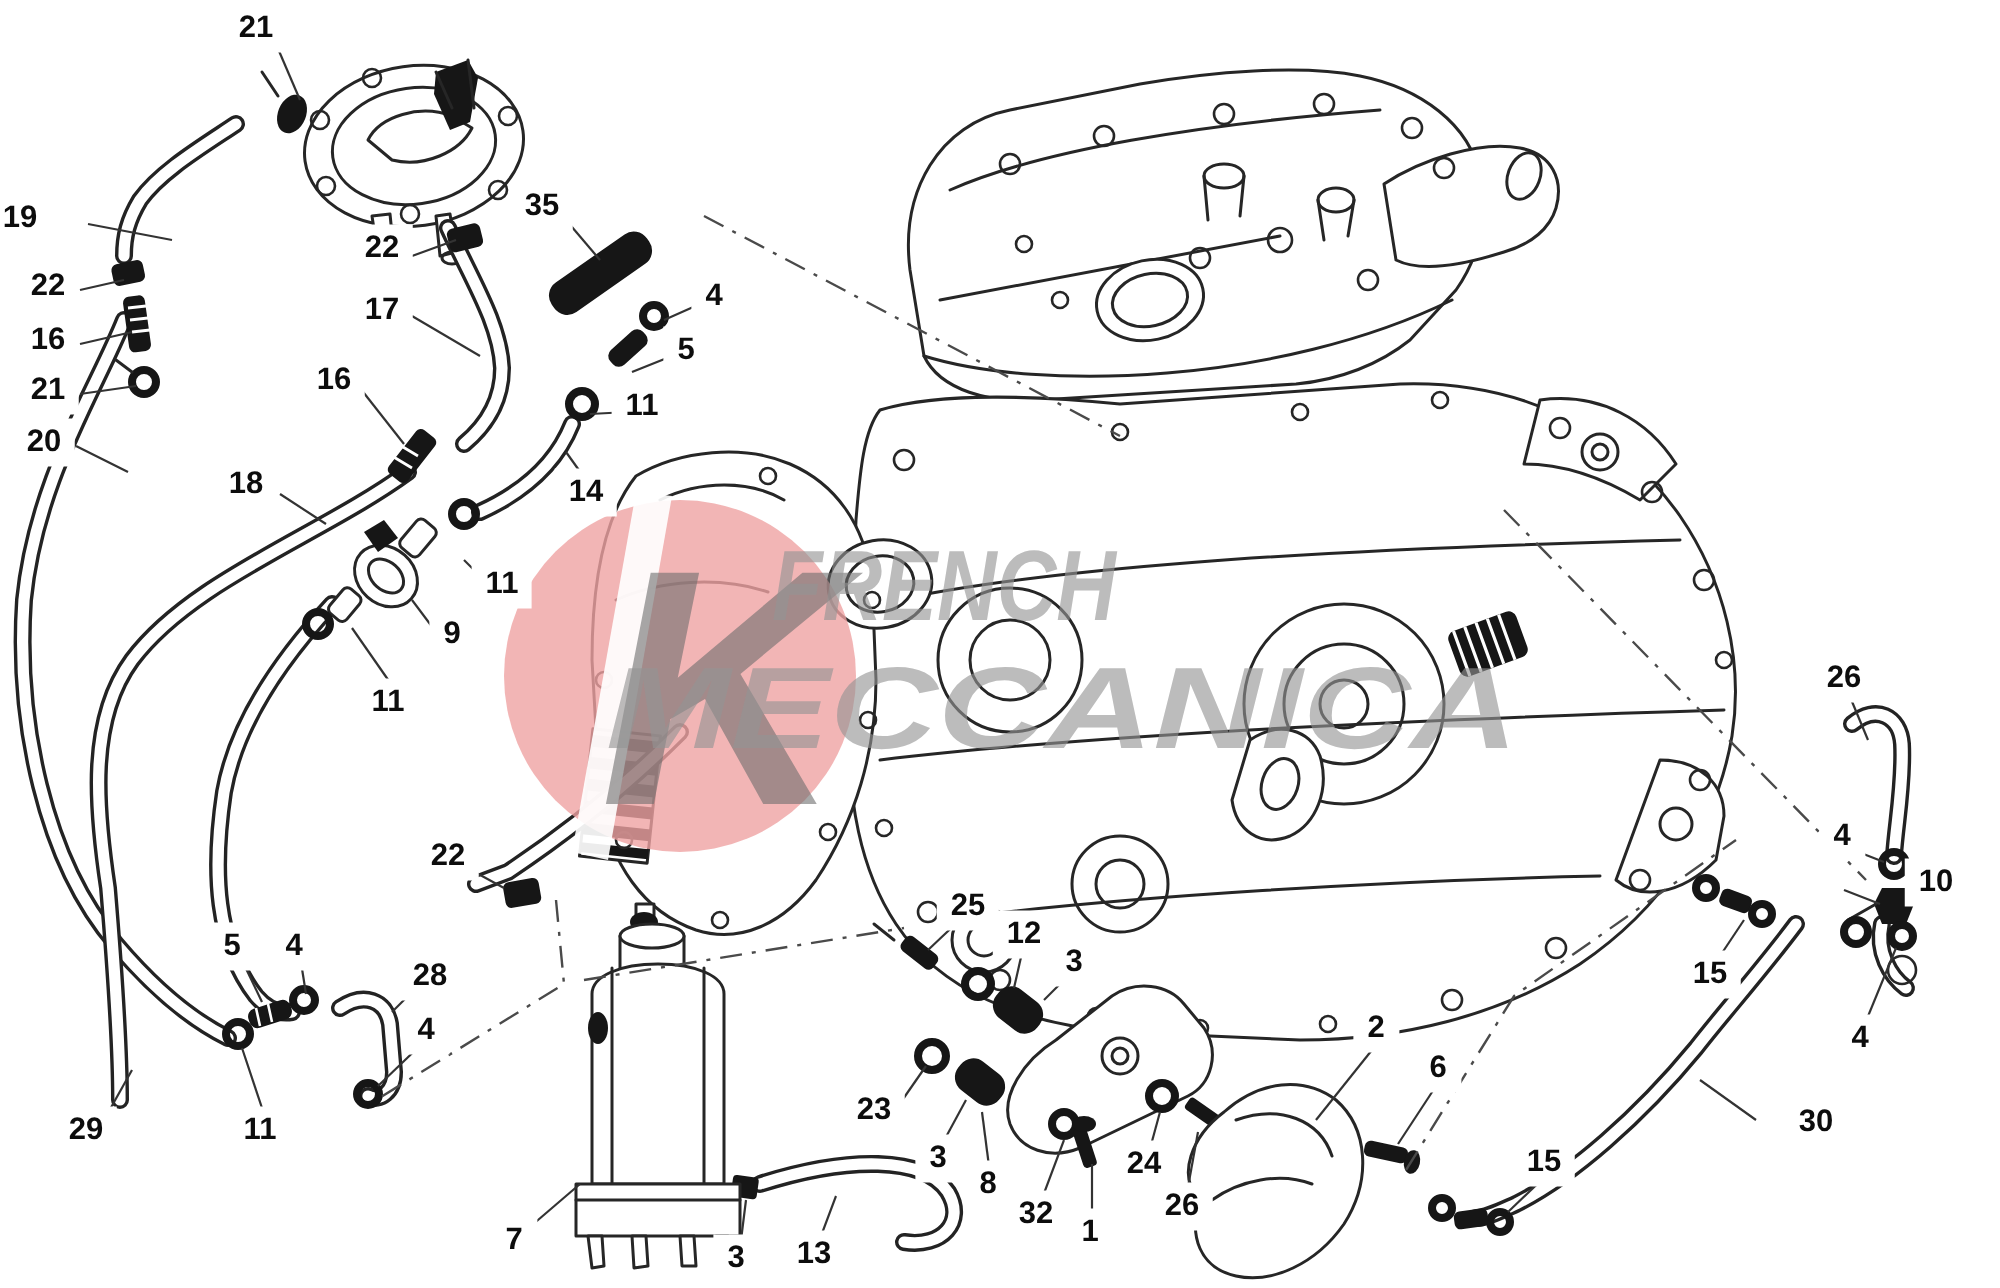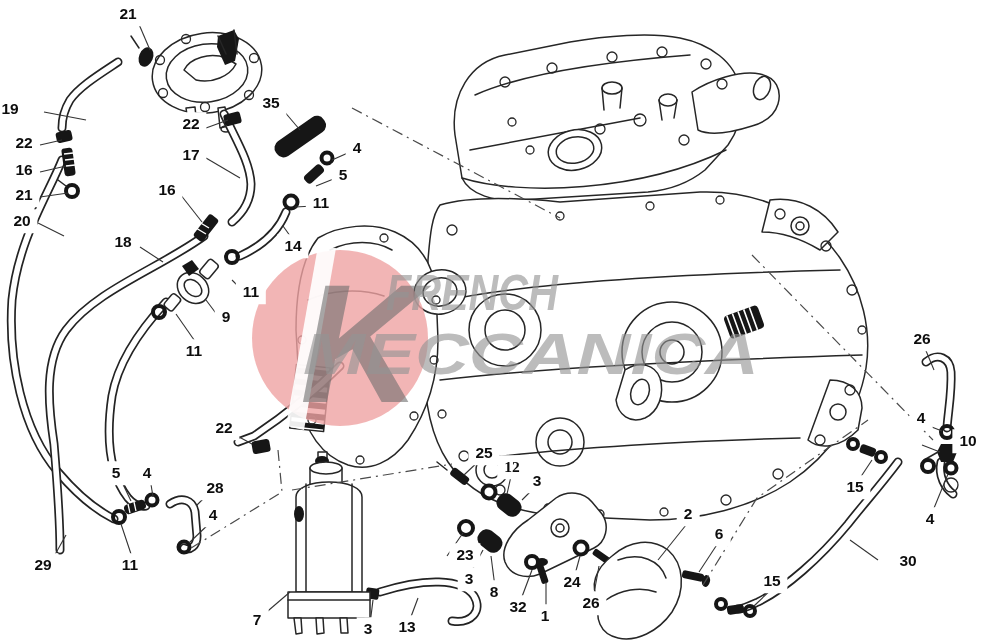--- a/index.html
+++ b/index.html
@@ -378,23 +378,23 @@
       <div class="cal" style="left: 116px; top: 473px;">5</div>
       <div class="cal" style="left: 147px; top: 473px;">4</div>
       <div class="cal" style="left: 215px; top: 488px;">28</div>
       <div class="cal" style="left: 213px; top: 515px;">4</div>
       <div class="cal" style="left: 43px; top: 565px;">29</div>
       <div class="cal" style="left: 130px; top: 565px;">11</div>
       <div class="cal" style="left: 257px; top: 620px;">7</div>
       <div class="cal" style="left: 368px; top: 629px;">3</div>
       <div class="cal" style="left: 407px; top: 627px;">13</div>
       <div class="cal" style="left: 484px; top: 453px;">25</div>
-      <div class="cal" style="left: 512px; top: 467px; font-family: Liberation Serif, serif;">12</div>
+      <div class="cal" style="left: 512px; top: 467px;">12</div>
       <div class="cal" style="left: 537px; top: 481px;">3</div>
-      <div class="cal" style="left: 437px; top: 555px; margin-left: 28px;">23</div>
+      <div class="cal" style="left: 437px; top: 555px;">23</div>
       <div class="cal" style="left: 469px; top: 579px;">3</div>
       <div class="cal" style="left: 494px; top: 592px;">8</div>
       <div class="cal" style="left: 518px; top: 607px;">32</div>
       <div class="cal" style="left: 545px; top: 616px;">1</div>
       <div class="cal" style="left: 572px; top: 582px;">24</div>
       <div class="cal" style="left: 591px; top: 603px;">26</div>
       <div class="cal" style="left: 688px; top: 514px;">2</div>
       <div class="cal" style="left: 719px; top: 534px;">6</div>
       <div class="cal" style="left: 772px; top: 581px;">15</div>
       <div class="cal" style="left: 883px; top: 561px; margin-left: 25px;">30</div>

